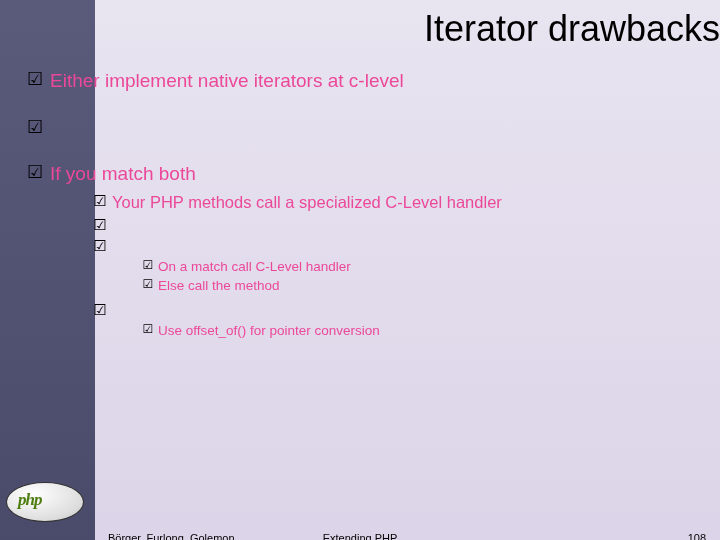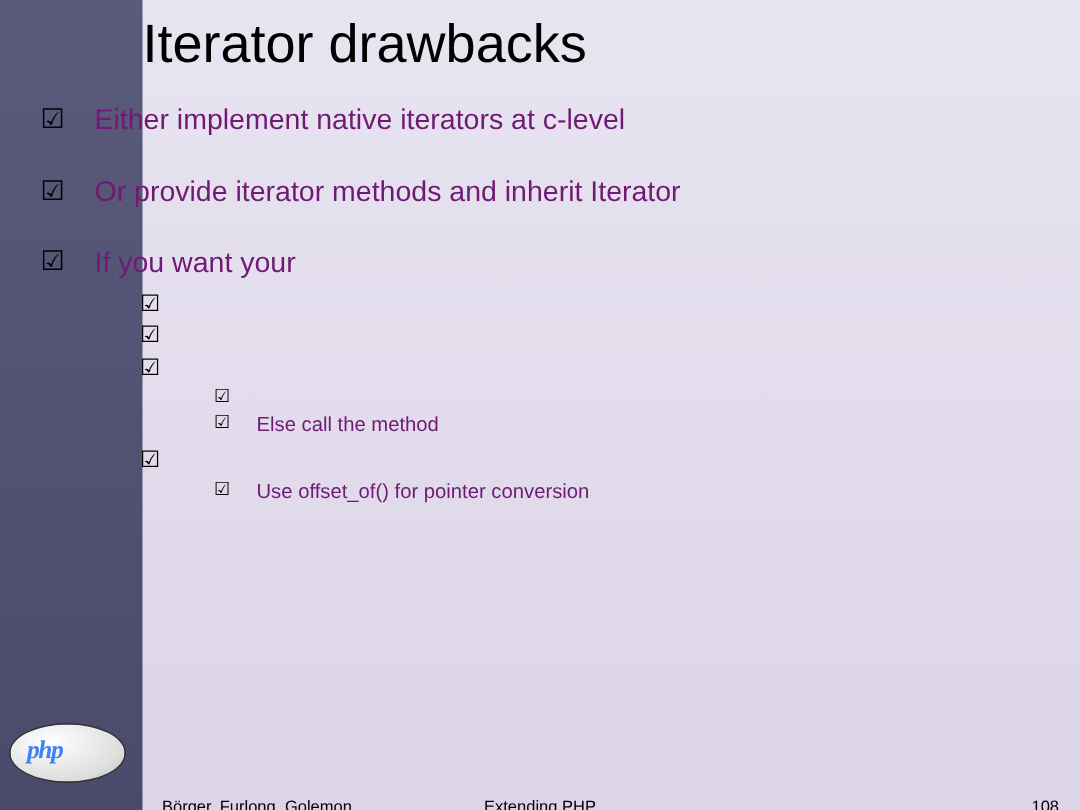--- a/index.html
+++ b/index.html
@@ -17,21 +17,21 @@
     top: 0;
     width: 95px;
     height: 540px;
     background: linear-gradient(to bottom, #5a5a7a 0%, #4a4a6a 100%);
   }
   .title {
     position: absolute;
     top: 8px;
     left: 95px;
     right: 0;
-    text-align: left;
+    text-align: right;
     font-size: 36px;
     font-weight: normal;
     color: #000;
     font-family: Verdana, sans-serif;
   }
   .content {
     position: absolute;
     top: 68px;
     left: 20px;
     right: 10px;
@@ -54,23 +54,22 @@
   .check-sm {
     font-size: 15px;
     width: 24px;
   }
   .check-xs {
     font-size: 12px;
     width: 20px;
   }
   .bullet-text {
     font-size: 19px;
-    color: #701a75;
+    color: #ec4899;
     line-height: 1.35;
-    margin-left: 13px;
   }
   .sub1 {
     margin-left: 68px;
     display: flex;
     align-items: flex-start;
     margin-bottom: 2px;
   }
   .sub1 .bullet-text { font-size: 16.5px; }
   .sub2 {
     margin-left: 118px;
@@ -108,60 +107,61 @@
     background: radial-gradient(ellipse at 35% 30%, #fff 0%, #ddd 70%, #bbb 100%);
   }
   .logo-text {
     position: absolute;
     top: 8px;
     left: 12px;
     font-family: Georgia, serif;
     font-size: 17px;
     font-weight: bold;
     font-style: italic;
-    color: #3b82f6;
+    color: #4d7c0f;
     letter-spacing: -1px;
   }
 </style>
 </head>
 <body>
 
 <div class="sidebar"></div>
 
 <div class="title">Iterator drawbacks</div>
 
 <div class="content">
 
   <div class="bullet-row">
     <span class="check">☑</span>
     <span class="bullet-text">Either implement native iterators at c-level</span>
   </div>
 
   <div class="bullet-row">
     <span class="check">☑</span>
-    <span class="bullet-text">Or provide iterator methods and inherit Iterator</span>
   </div>
 
   <div class="bullet-row tight">
     <span class="check">☑</span>
-    <span class="bullet-text">If you want your</span>
+    <span class="bullet-text">If you match both</span>
   </div>
 
   <div class="sub1">
     <span class="check check-sm">☑</span>
+    <span class="bullet-text">Your PHP methods call a specialized C-Level handler</span>
   </div>
   <div class="sub1">
     <span class="check check-sm">☑</span>
   </div>
   <div class="sub1">
     <span class="check check-sm">☑</span>
   </div>
 
   <div class="sub2">
     <span class="check check-xs">☑</span>
+    <span class="bullet-text">On a match call C-Level handler</span>
   </div>
   <div class="sub2">
     <span class="check check-xs">☑</span>
     <span class="bullet-text">Else call the method</span>
   </div>
 
   <div class="gap-sm"></div>
 
   <div class="sub1">
     <span class="check check-sm">☑</span>

